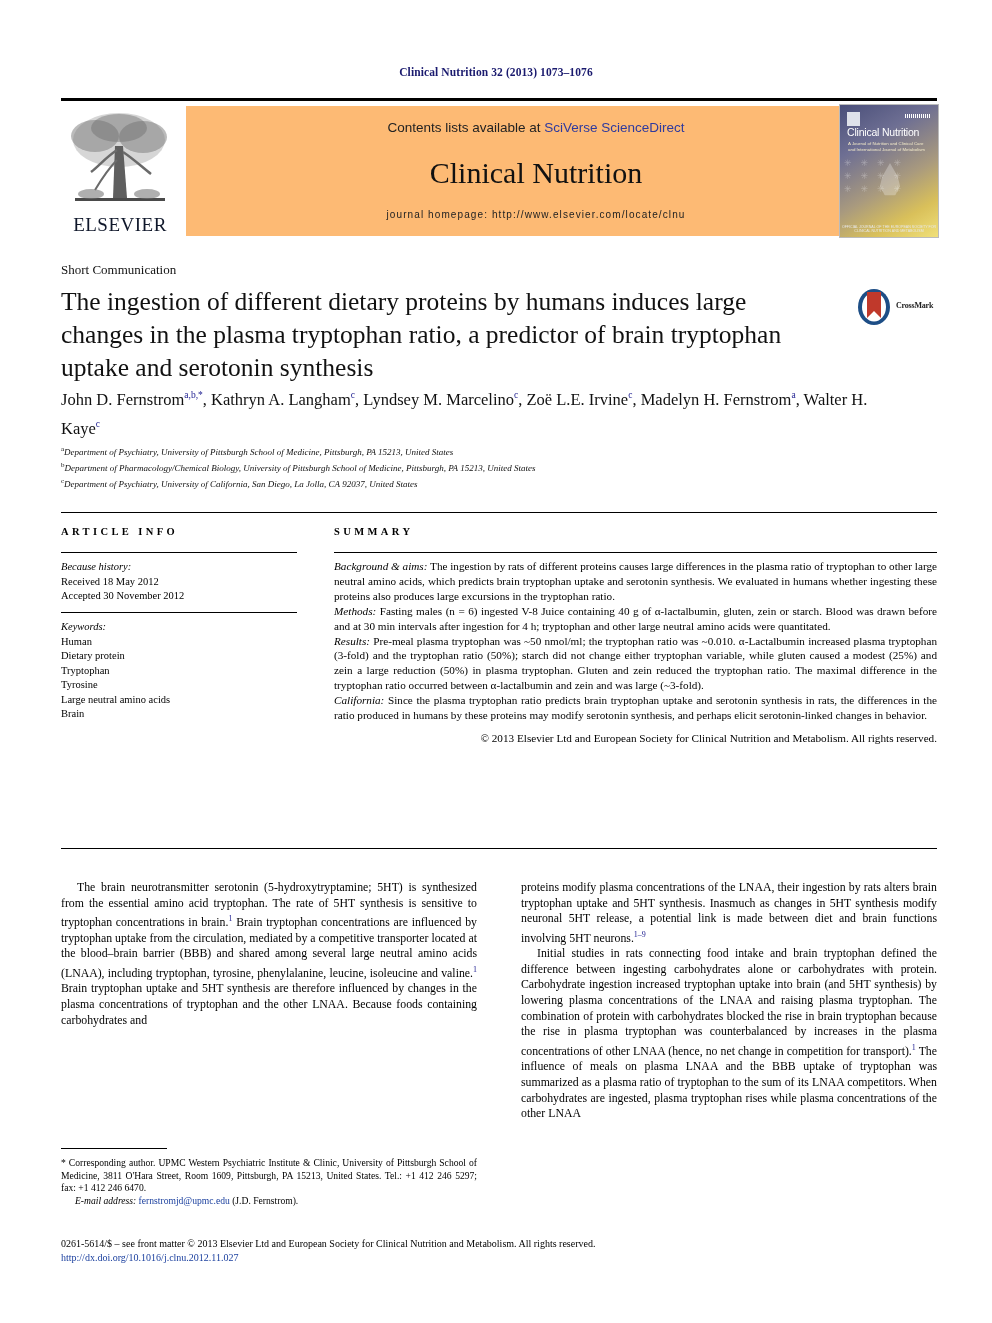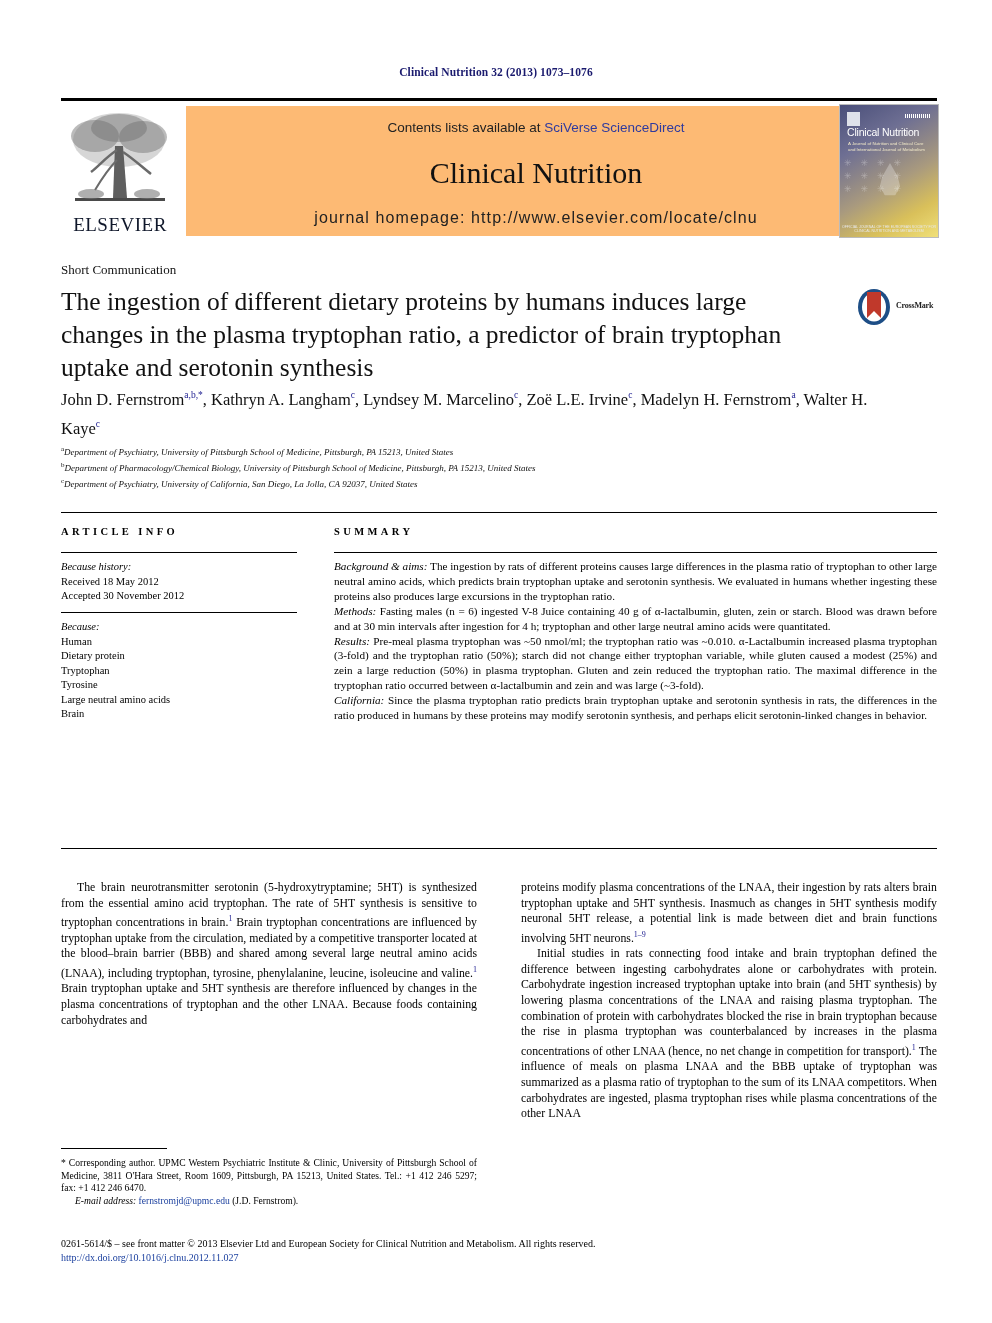--- a/index.html
+++ b/index.html
@@ -100,21 +100,21 @@
     font-size: 30px;
     color: #111;
   }
   .homepage-line {
     position: absolute;
     top: 103px;
     left: 0;
     width: 700px;
     text-align: center;
     font-family: "Liberation Sans", sans-serif;
-    font-size: 16px;
+    font-size: 10px;
     letter-spacing: 1.1px;
     color: #222;
   }
   .cover-thumb {
     position: absolute;
     top: 6px;
     left: 778px;
     width: 98px;
     height: 132px;
     border: 1px solid #bbb;
@@ -479,34 +479,35 @@
   <div class="summary-rule"></div>
 
   <div class="history">
     <div class="lbl">Because history:</div>
     <div>Received 18 May 2012</div>
     <div>Accepted 30 November 2012</div>
   </div>
   <div class="history-rule"></div>
 
   <div class="keywords">
-    <div class="lbl">Because:</div>
+    <div class="lbl">Keywords:</div>
     <div>Human</div>
     <div>Dietary protein</div>
     <div>Tryptophan</div>
     <div>Tyrosine</div>
     <div>Large neutral amino acids</div>
     <div>Brain</div>
   </div>
 
   <div class="abstract">
     <p><span class="runin">Background &amp; aims:</span><span> The ingestion by rats of different proteins causes large differences in the plasma ratio of tryptophan to other large neutral amino acids, which predicts brain tryptophan uptake and serotonin synthesis. We evaluated in humans whether ingesting these proteins also produces large excursions in the tryptophan ratio.</span></p>
     <p><span class="runin">Methods:</span><span> Fasting males (n = 6) ingested V-8 Juice containing 40 g of α-lactalbumin, gluten, zein or starch. Blood was drawn before and at 30 min intervals after ingestion for 4 h; tryptophan and other large neutral amino acids were quantitated.</span></p>
     <p><span class="runin">Results:</span><span> Pre-meal plasma tryptophan was ~50 nmol/ml; the tryptophan ratio was ~0.010. α-Lactalbumin increased plasma tryptophan (3-fold) and the tryptophan ratio (50%); starch did not change either tryptophan variable, while gluten caused a modest (25%) and zein a large reduction (50%) in plasma tryptophan. Gluten and zein reduced the tryptophan ratio. The maximal difference in the tryptophan ratio occurred between α-lactalbumin and zein and was large (~3-fold).</span></p>
     <p><span class="runin">California:</span><span> Since the plasma tryptophan ratio predicts brain tryptophan uptake and serotonin synthesis in rats, the differences in the ratio produced in humans by these proteins may modify serotonin synthesis, and perhaps elicit serotonin-linked changes in behavior.</span></p>
+    <p class="copyright">© 2013 Elsevier Ltd and European Society for Clinical Nutrition and Metabolism. All rights reserved.</p>
   </div>
 
   <div class="block-rule-bottom"></div>
 
   <div class="col-left">
     <p class="body-p">The brain neurotransmitter serotonin (5-hydroxytryptamine; 5HT) is synthesized from the essential amino acid tryptophan. The rate of 5HT synthesis is sensitive to tryptophan concentrations in brain.<sup>1</sup> Brain tryptophan concentrations are influenced by tryptophan uptake from the circulation, mediated by a competitive transporter located at the blood–brain barrier (BBB) and shared among several large neutral amino acids (LNAA), including tryptophan, tyrosine, phenylalanine, leucine, isoleucine and valine.<sup>1</sup> Brain tryptophan uptake and 5HT synthesis are therefore influenced by changes in the plasma concentrations of tryptophan and the other LNAA. Because foods containing carbohydrates and</p>
   </div>
 
   <div class="col-right">
     <p class="body-p cont">proteins modify plasma concentrations of the LNAA, their ingestion by rats alters brain tryptophan uptake and 5HT synthesis. Inasmuch as changes in 5HT synthesis modify neuronal 5HT release, a potential link is made between diet and brain functions involving 5HT neurons.<sup>1–9</sup></p>

